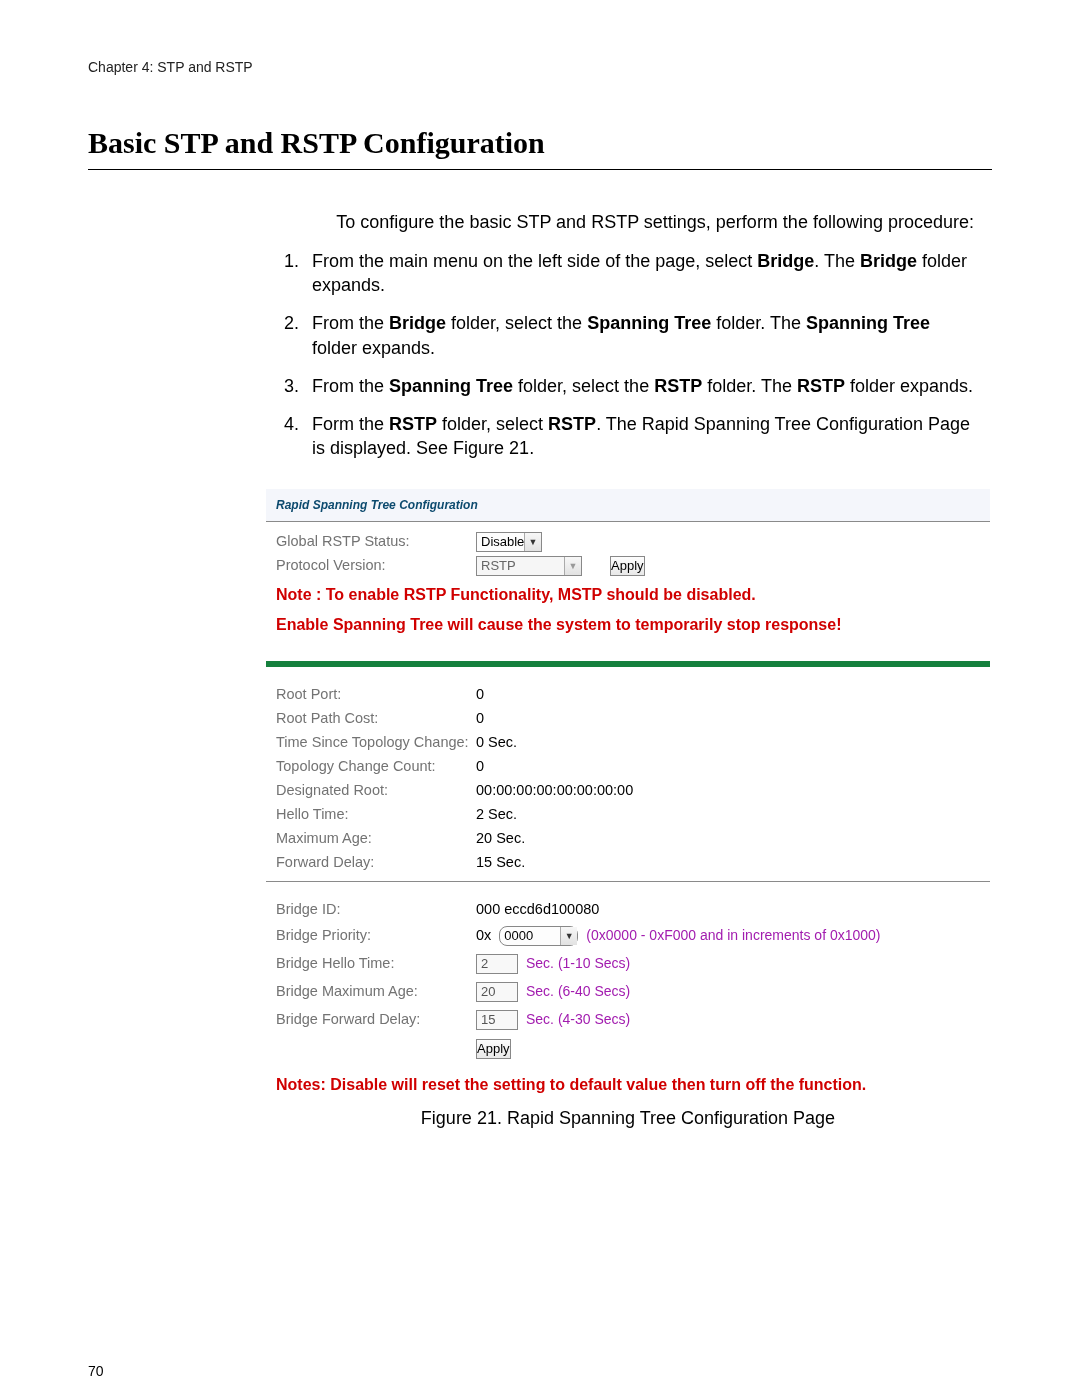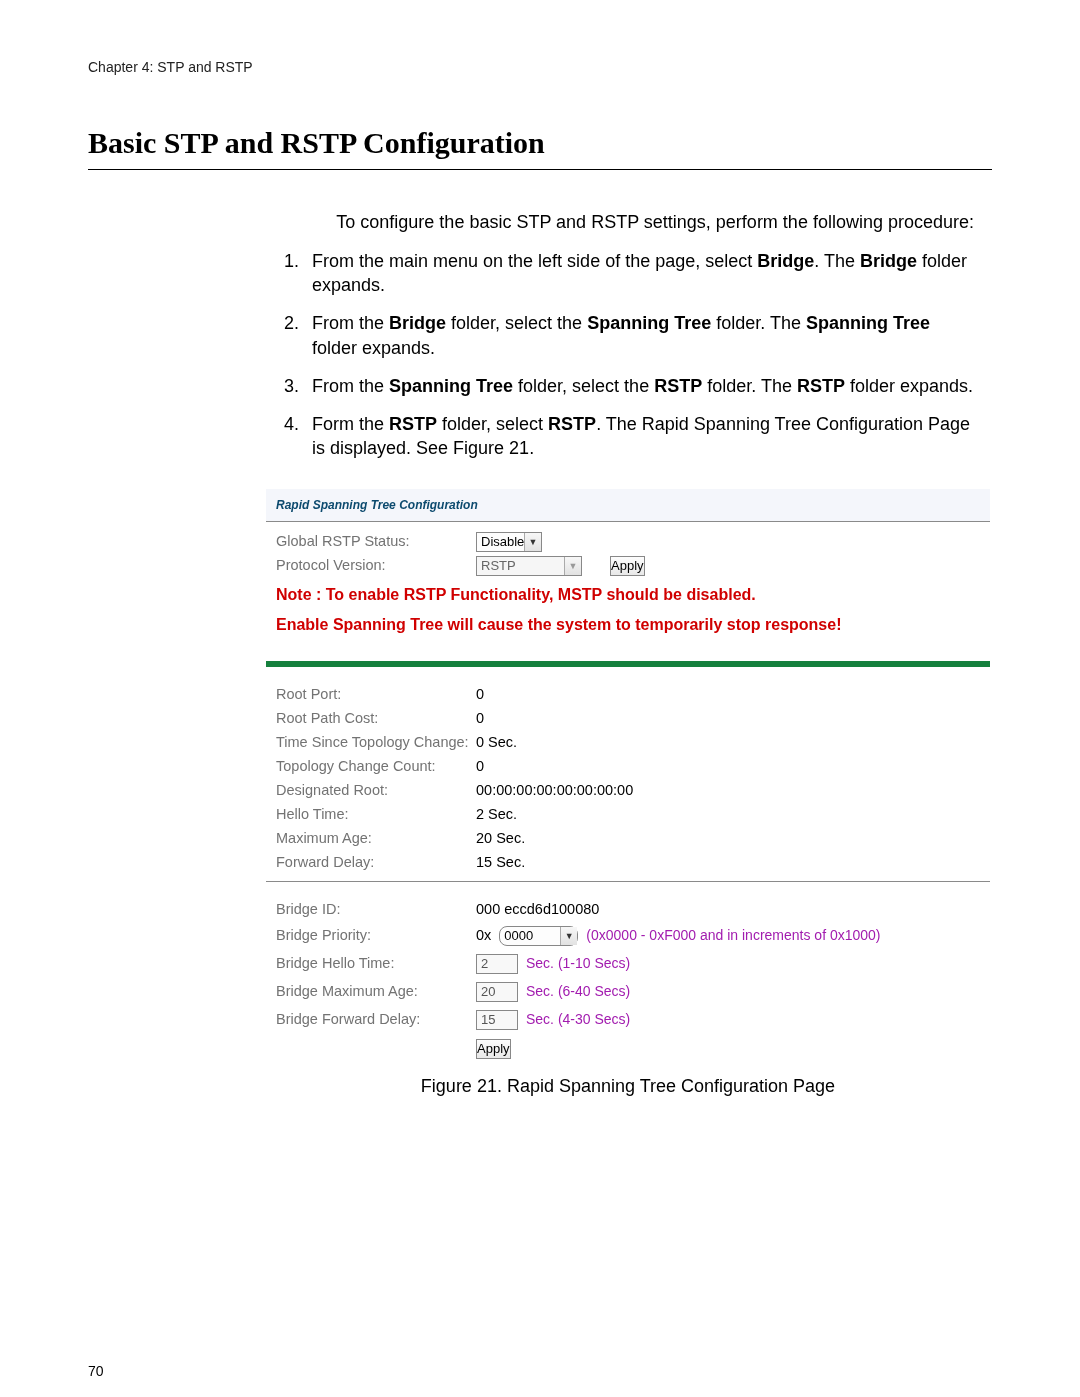--- a/index.html
+++ b/index.html
@@ -291,18 +291,19 @@
         </div>
       </div>
       <div class="row" style="min-height:30px;">
         <div class="label"></div>
         <div class="val">
           <span class="btn">Apply</span>
         </div>
       </div>
     </div>
 
+    <div class="note-red bottom">Notes: Disable will reset the setting to default value then turn off the function.</div>
 
     <div class="caption">Figure 21. Rapid Spanning Tree Configuration Page</div>
   </div>
 
   <div class="page-num">70</div>
 </div>
 
 </body></html>

